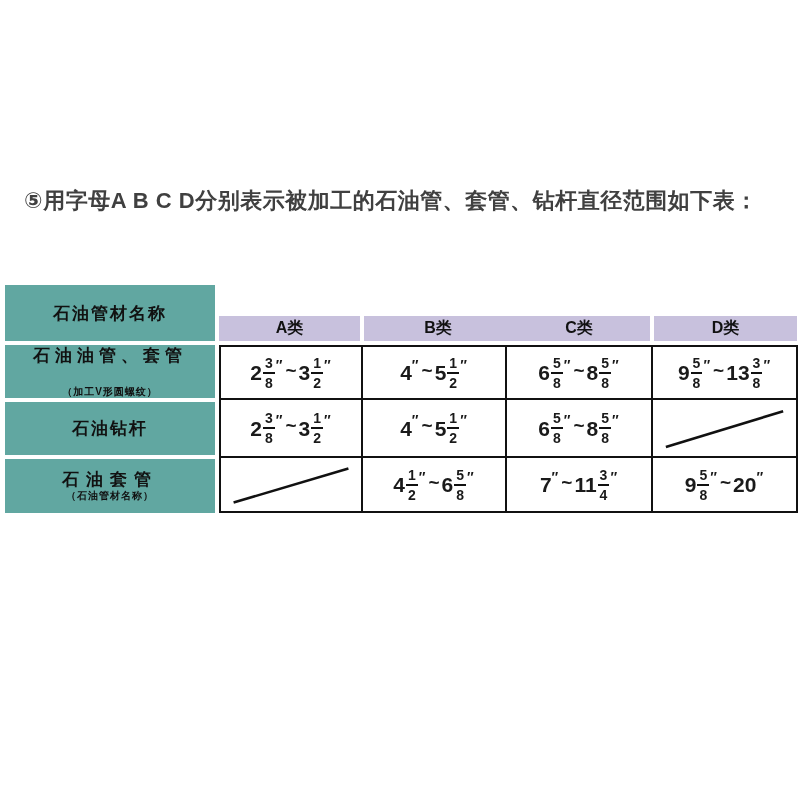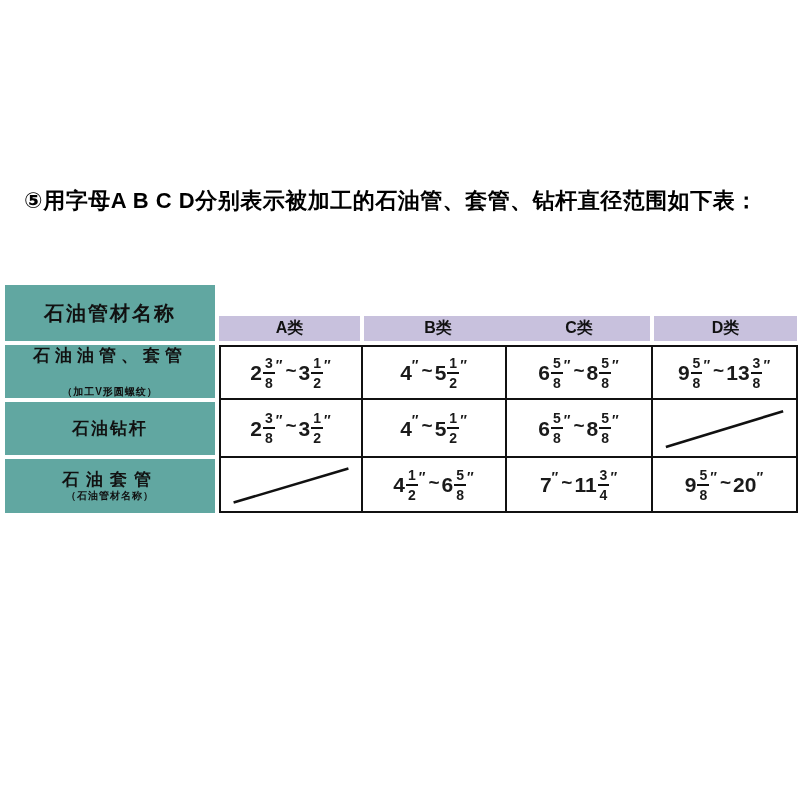--- a/index.html
+++ b/index.html
@@ -16,21 +16,21 @@
   
   .teal-cell {
     position:absolute; display:flex; flex-direction:column;
     align-items:center; justify-content:center;
     color:#111; font-weight:bold; text-align:center; box-sizing:border-box;
   }
   .lav-cell {
     position:absolute; display:flex; align-items:center; justify-content:center;
     color:#111; font-weight:bold; font-size:16px; box-sizing:border-box;
   }
-  .name-header { left:5px; top:285px; width:210px; height:56px; font-size:20px; letter-spacing:2px; }
+  .name-header { left:5px; top:285px; width:210px; height:56px; font-size:17px; letter-spacing:2px; }
   .diam-header { left:219px; top:285px; width:578px; height:27px; font-size:18px; letter-spacing:10px; padding-left:10px; }
   .row-name-line1 { font-size:17px; line-height:1.25; }
   .row-name-line2 { font-size:10px; letter-spacing:1px; line-height:1.25; }
   
   .data-block {
     position:absolute; left:219px; top:345px; width:579px; height:168px;
     background:#ffffff; border:2px solid #111; box-sizing:border-box;
     display:grid; grid-template-columns:142px 144px 146px 1fr;
     grid-template-rows:53px 58px 1fr;
   }
@@ -46,21 +46,21 @@
   .frac .num { font-size:14px; padding:0 2px 2px; border-bottom:2px solid #111; }
   .frac .den { font-size:14px; padding-top:2px; }
   .inch { font-size:14px; transform:translateY(-8px); margin-right:1px; }
   .tilde { font-size:19px; margin:0 2px; transform:translateY(-2px); }
   .diag { position:absolute; inset:0; width:100%; height:100%; }
 </style>
 </head>
 <body>
 
 <div id="canvas">
-  <div class="title" style="color: #000000;">⑤用字母A B C D分别表示被加工的石油管、套管、钻杆直径范围如下表：</div>
+  <div class="title" style="color: #404040;">⑤用字母A B C D分别表示被加工的石油管、套管、钻杆直径范围如下表：</div>
 
   <div class="teal-cell name-header" style="background: rgb(97, 167, 161);">
     <span>石油管材名称</span>
   </div>
 
 
   <div id="class-row">
       <div class="lav-cell" style="left: 219px; width: 141px; top: 316px; height: 25px; background: rgb(200, 193, 221);">
         <span>A类</span>
       </div>

